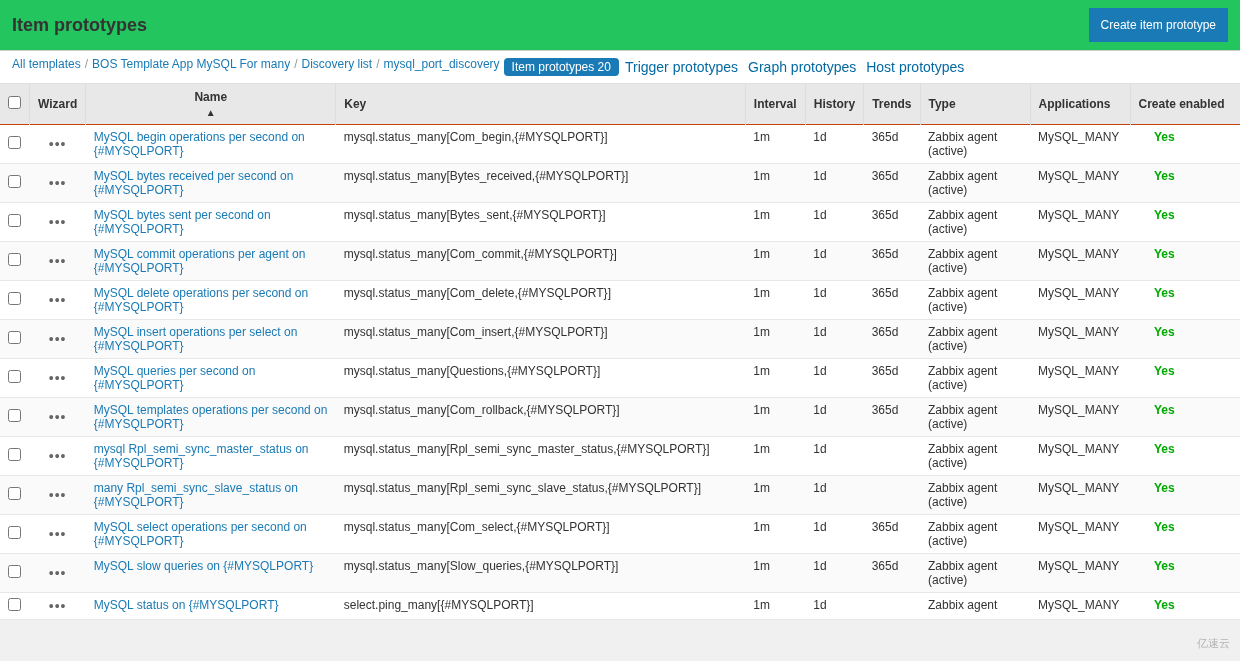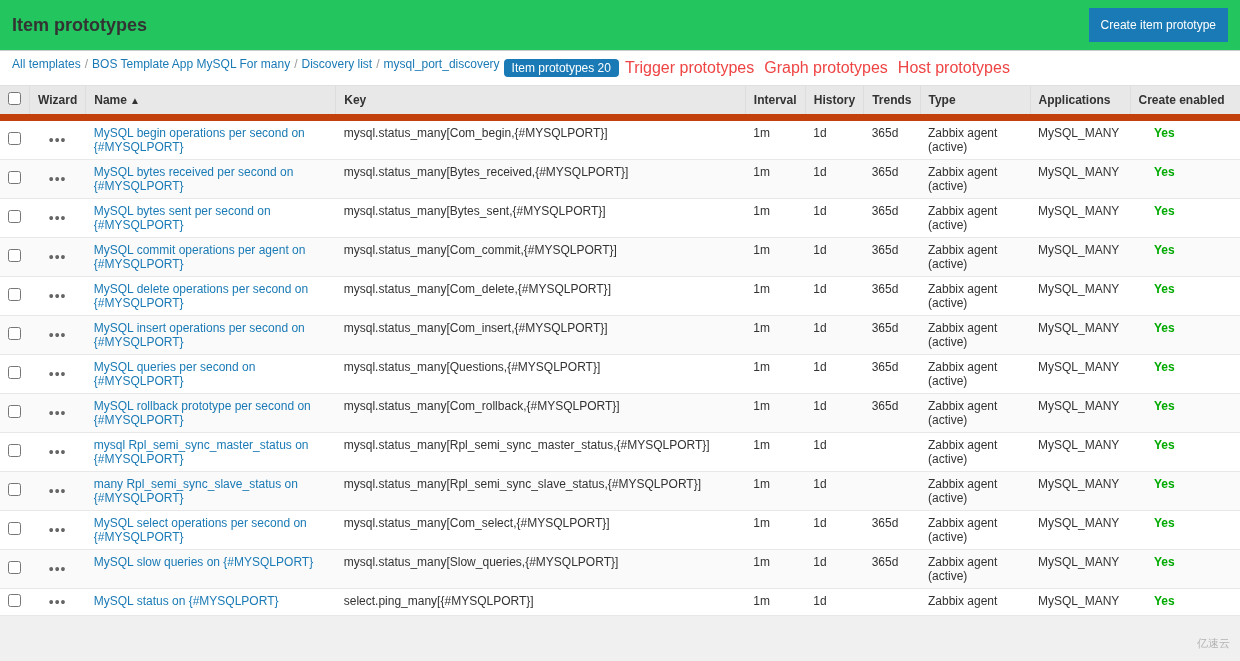--- a/index.html
+++ b/index.html
@@ -46,23 +46,23 @@
     }
     .breadcrumb-sep { color: #999; font-size: 12px; }
     
     .tab-nav {
       display: flex;
       align-items: center;
       gap: 2px;
       flex-wrap: wrap;
     }
     .tab-link {
-      color: #ef4444;
+      color: #0369a1;
       text-decoration: none;
-      font-size: 16px;
+      font-size: 14px;
       cursor: pointer;
       padding: 2px 4px;
     }
     .tab-active {
       color: #fff;
       background: #1a7ab5;
       padding: 2px 8px;
       font-size: 12px;
       border-radius: 4px;
     }
@@ -71,21 +71,21 @@
       background: #fff;
       margin: 0;
     }
     
     table {
       width: 100%;
       border-collapse: collapse;
     }
     thead tr {
       background: #e8e8e8;
-      border-bottom: 7px solid #c2410c;
+      border-bottom: 1px solid #c2410c;
     }
     thead th {
       padding: 6px 8px;
       text-align: left;
       font-weight: bold;
       font-size: 12px;
       color: #333;
       border-right: 1px solid #ddd;
       white-space: nowrap;
     }
@@ -140,20 +140,21 @@
     
     .sort-arrow {
       font-size: 10px;
       color: #333;
     }
     
     .col-name-header {
       display: flex;
       align-items: center;
       gap: 3px;
+      flex-direction: column;
     }
     
     .watermark {
       position: fixed;
       bottom: 10px;
       right: 10px;
       color: #999;
       font-size: 11px;
       opacity: 0.7;
     }
@@ -279,21 +280,21 @@
           <td>1m</td>
           <td>1d</td>
           <td>365d</td>
           <td>Zabbix agent (active)</td>
           <td>MySQL_MANY</td>
           <td><a class="yes-link">Yes</a></td>
         </tr>
         <tr>
           <td class="td-checkbox"><input type="checkbox" style=""></td>
           <td class="td-wizard"><span class="dots-menu">•••</span></td>
-          <td><a class="item-link">MySQL insert operations per second on {#MYSQLPORT}</a></td>
+          <td><a class="item-link">MySQL insert operations per select on {#MYSQLPORT}</a></td>
           <td>mysql.status_many[Com_insert,{#MYSQLPORT}]</td>
           <td>1m</td>
           <td>1d</td>
           <td>365d</td>
           <td>Zabbix agent (active)</td>
           <td>MySQL_MANY</td>
           <td><a class="yes-link">Yes</a></td>
         </tr>
         <tr>
           <td class="td-checkbox"><input type="checkbox" style=""></td>
@@ -303,21 +304,21 @@
           <td>1m</td>
           <td>1d</td>
           <td>365d</td>
           <td>Zabbix agent (active)</td>
           <td>MySQL_MANY</td>
           <td><a class="yes-link">Yes</a></td>
         </tr>
         <tr>
           <td class="td-checkbox"><input type="checkbox" style=""></td>
           <td class="td-wizard"><span class="dots-menu">•••</span></td>
-          <td><a class="item-link">MySQL rollback prototype per second on {#MYSQLPORT}</a></td>
+          <td><a class="item-link">MySQL templates operations per second on {#MYSQLPORT}</a></td>
           <td>mysql.status_many[Com_rollback,{#MYSQLPORT}]</td>
           <td>1m</td>
           <td>1d</td>
           <td>365d</td>
           <td>Zabbix agent (active)</td>
           <td>MySQL_MANY</td>
           <td><a class="yes-link">Yes</a></td>
         </tr>
         <tr>
           <td class="td-checkbox"><input type="checkbox" style=""></td>

